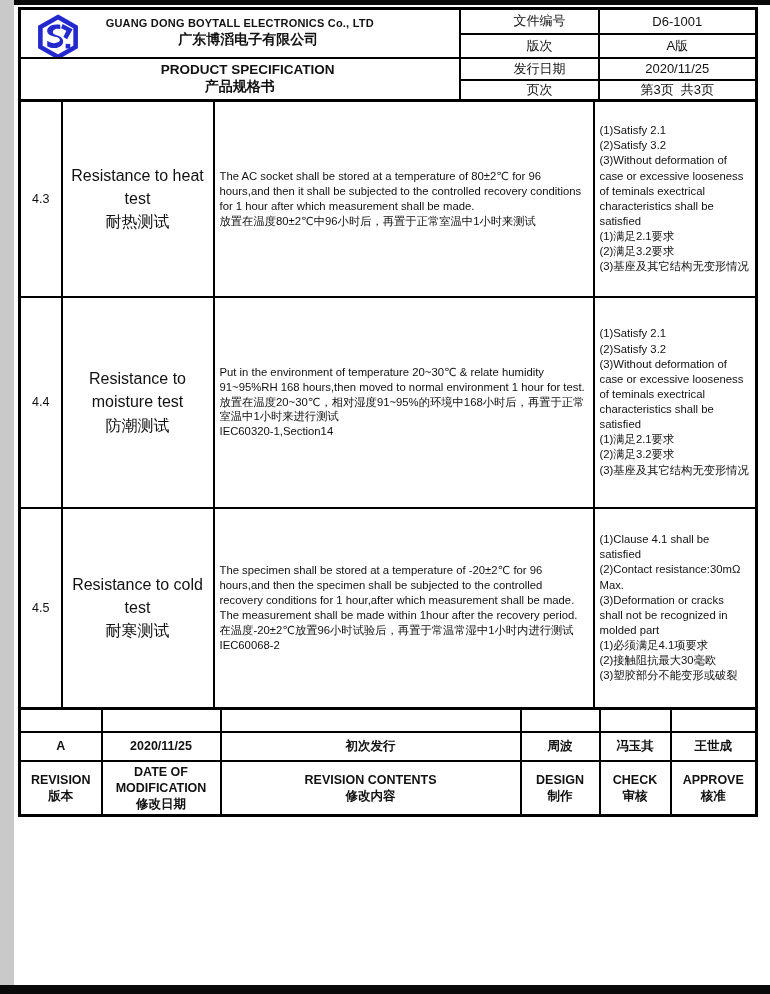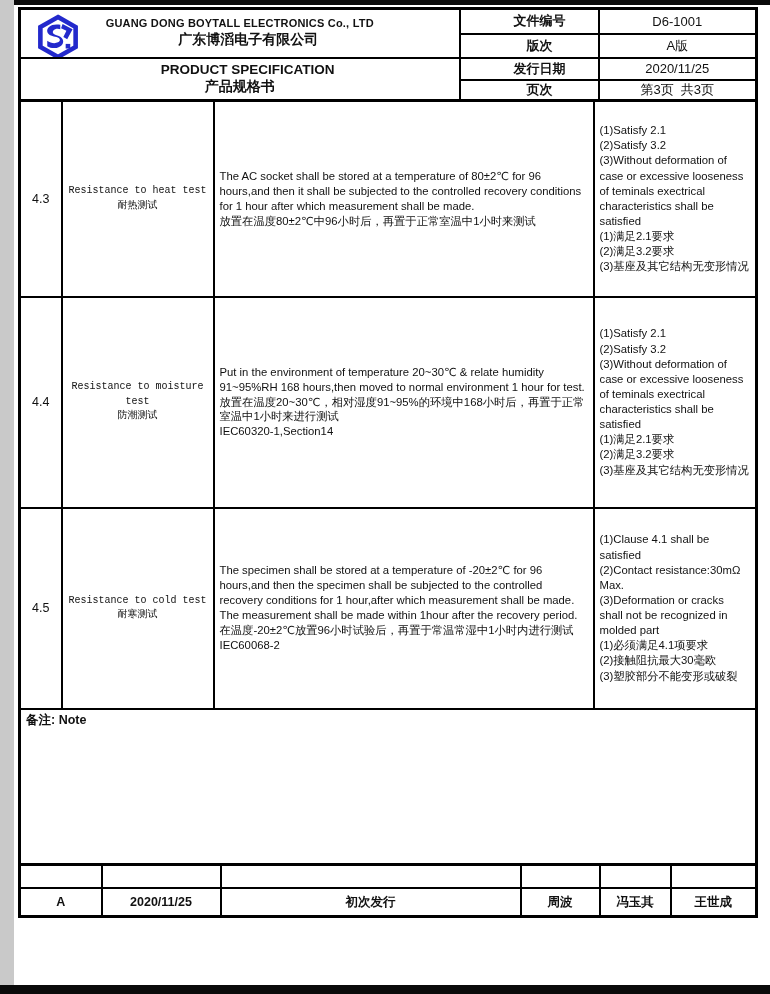--- a/index.html
+++ b/index.html
@@ -19,28 +19,28 @@
   td { border:2px solid #000; vertical-align:middle; overflow:hidden; }
 
   
   .hdr td { text-align:center; }
   .company-cell { position:relative; }
   .logo-box { position:absolute; left:12px; top:4px; width:50px; height:46px; }
   .company-en { font-size:11px; font-weight:bold; letter-spacing:0.2px; }
   .company-cn { font-size:14px;  font-weight:bold; margin-top:2px;padding-left:17px; }
   .doc-title-en { font-size:13.5px; font-weight:bold;padding-left:16px; }
   .doc-title-cn { font-size:14px;  font-weight:bold; margin-top:1px; }
-  .meta-label { font-size:13px; font-weight:bold;padding-left:21px; }
+  .meta-label { font-size:13px; font-weight:normal;padding-left:21px; }
   .meta-value { font-size:13px; font-weight:normal; }
   .ws-pre { white-space:pre; }
 
   
   .spec td { padding:2px 5px; }
   .cell-no   { text-align:center; font-size:12.5px; }
-  .cell-name { text-align:center; font-size:10px; line-height:1.45;font-family:Liberation Mono, monospace; }
+  .cell-name { text-align:center; font-size:16px; line-height:1.45; }
   .cell-desc { font-size:11.3px; line-height:1.32; white-space:pre-wrap; }
   .cell-crit { font-size:11.3px; line-height:1.34; white-space:pre-wrap; }
   .note-cell { vertical-align:top; padding:3px 5px; font-size:12.5px; font-weight:bold; }
 
   
   .rev td { text-align:center; font-weight:bold; font-size:12.5px; line-height:1.3; white-space:pre-wrap; padding:2px; }
 </style>
 </head>
 <body>
 
@@ -149,23 +149,20 @@
 在温度-20±2℃放置96小时试验后，再置于常温常湿中1小时内进行测试
 IEC60068-2</td>
         <td class="cell-crit">(1)Clause 4.1 shall be satisfied
 (2)Contact resistance:30mΩ Max.
 (3)Deformation or cracks shall not be recognized in molded part
 (1)必须满足4.1项要求
 (2)接触阻抗最大30毫欧
 (3)塑胶部分不能变形或破裂</td>
       </tr>
 
-      <tr style="height:156px">
-        <td class="note-cell" colspan="4">备注: Note</td>
-      </tr>
     </tbody>
       </table>
 
     <table class="rev" style="margin-top:-3px;">
       <colgroup>
         <col style="width:82px">
           <col style="width:119px">
           <col style="width:300px">
         <col style="width:79px">
           <col style="width:71px">
@@ -184,19 +181,34 @@
 
       <tr style="height:29px">
         <td>A</td>
         <td>2020/11/25</td>
         <td>初次发行</td>
         <td>周波</td>
         <td>冯玉其</td>
         <td>王世成</td>
       </tr>
 
+      <tr style="height:52px">
+        <td>REVISION
+版本</td>
+        <td>DATE OF
+MODIFICATION
+修改日期</td>
+        <td>REVISION CONTENTS
+修改内容</td>
+        <td>DESIGN
+制作</td>
+        <td>CHECK
+审核</td>
+        <td>APPROVE
+核准</td>
+      </tr>
     </tbody>
       </table>
 
   </div>
 
   <div class="edge-bottom"></div>
 </div>
 
 </body></html>

